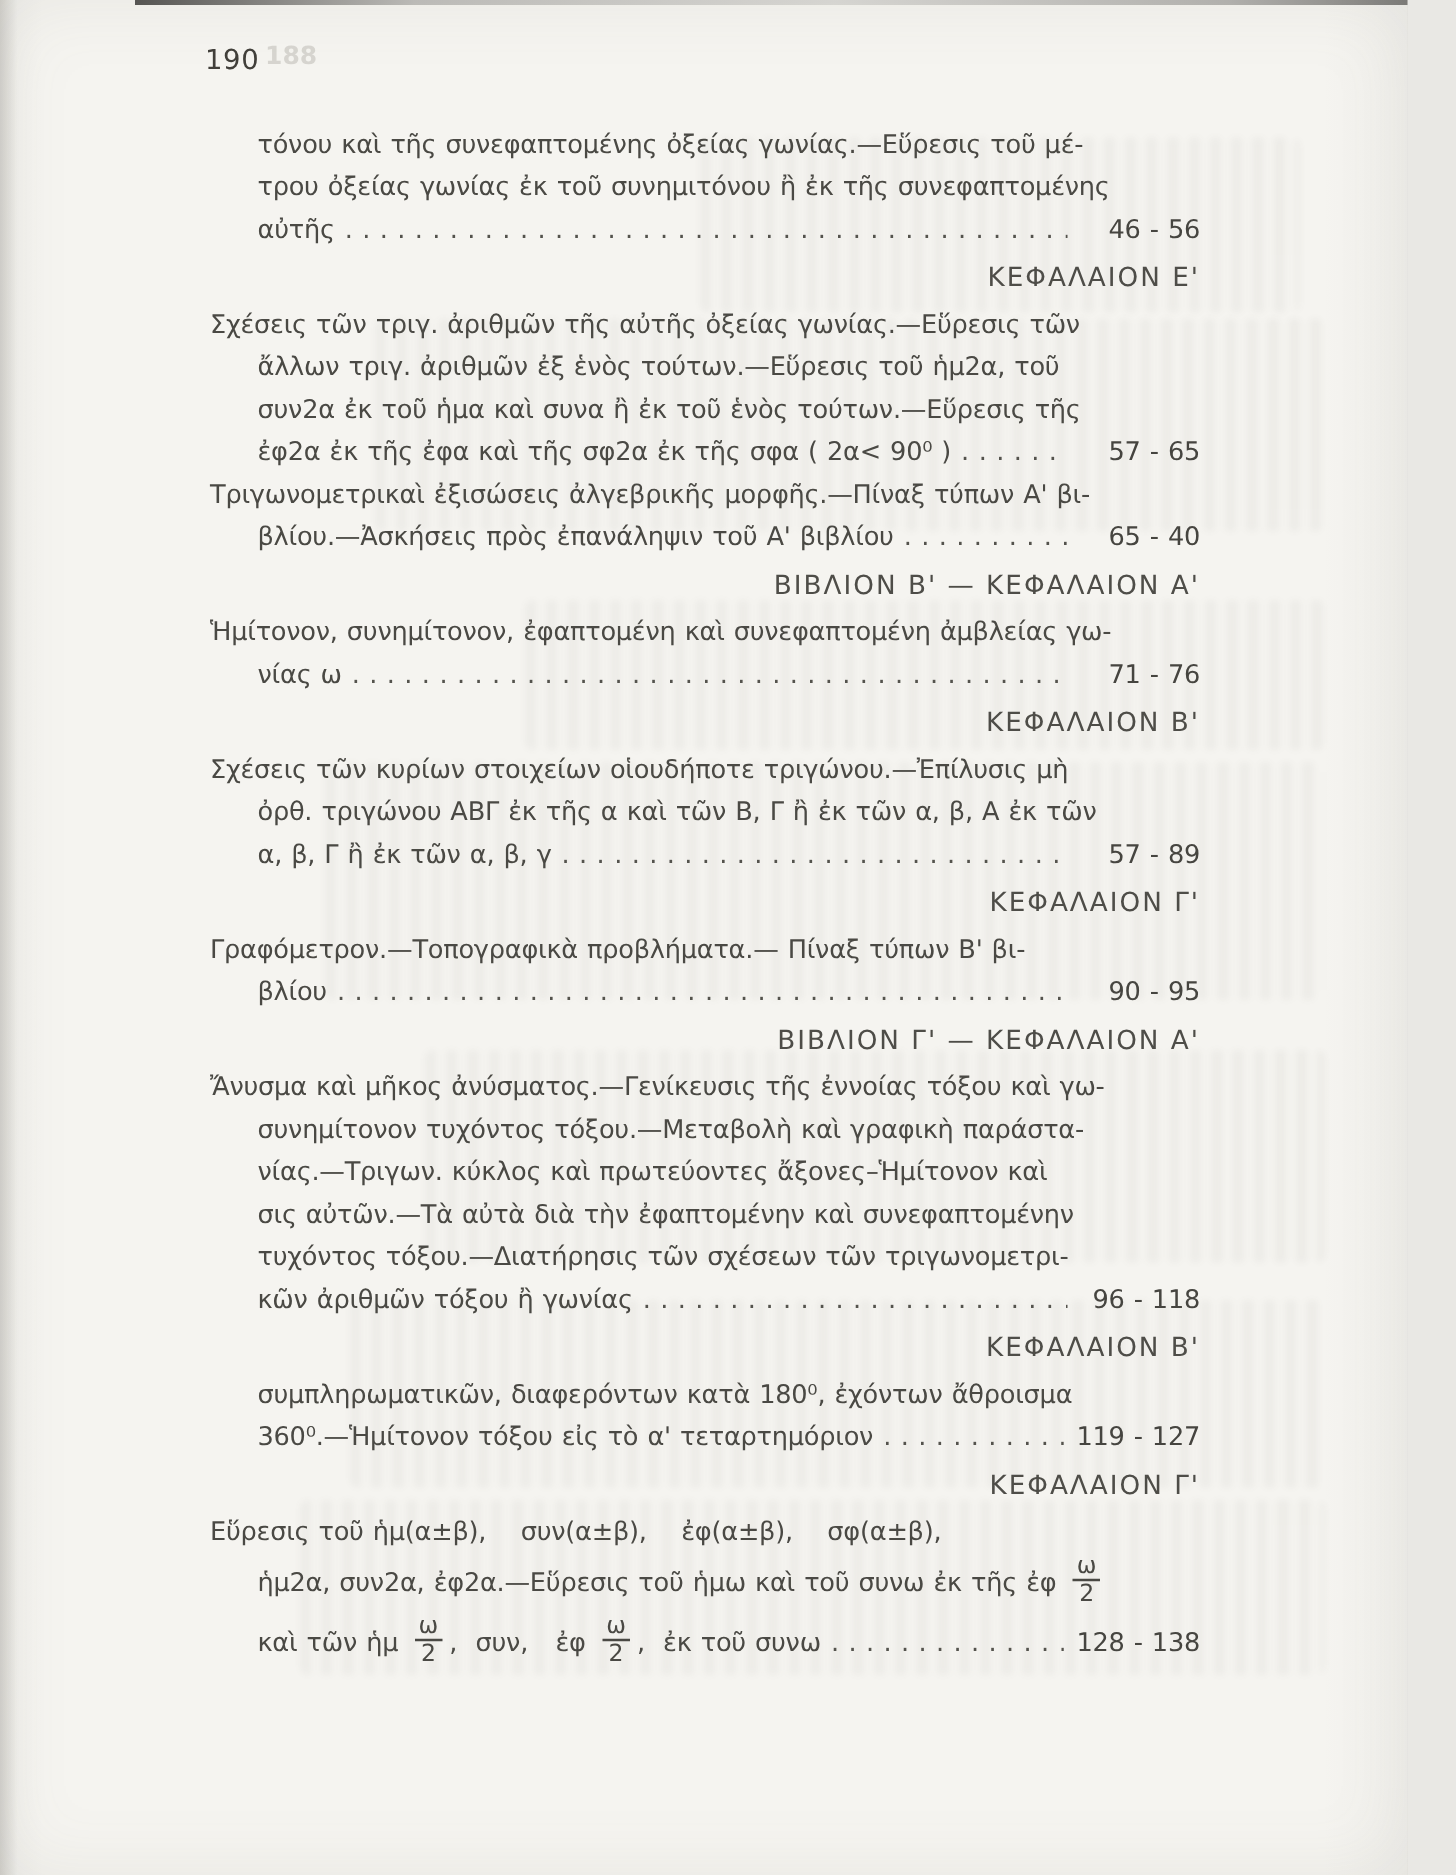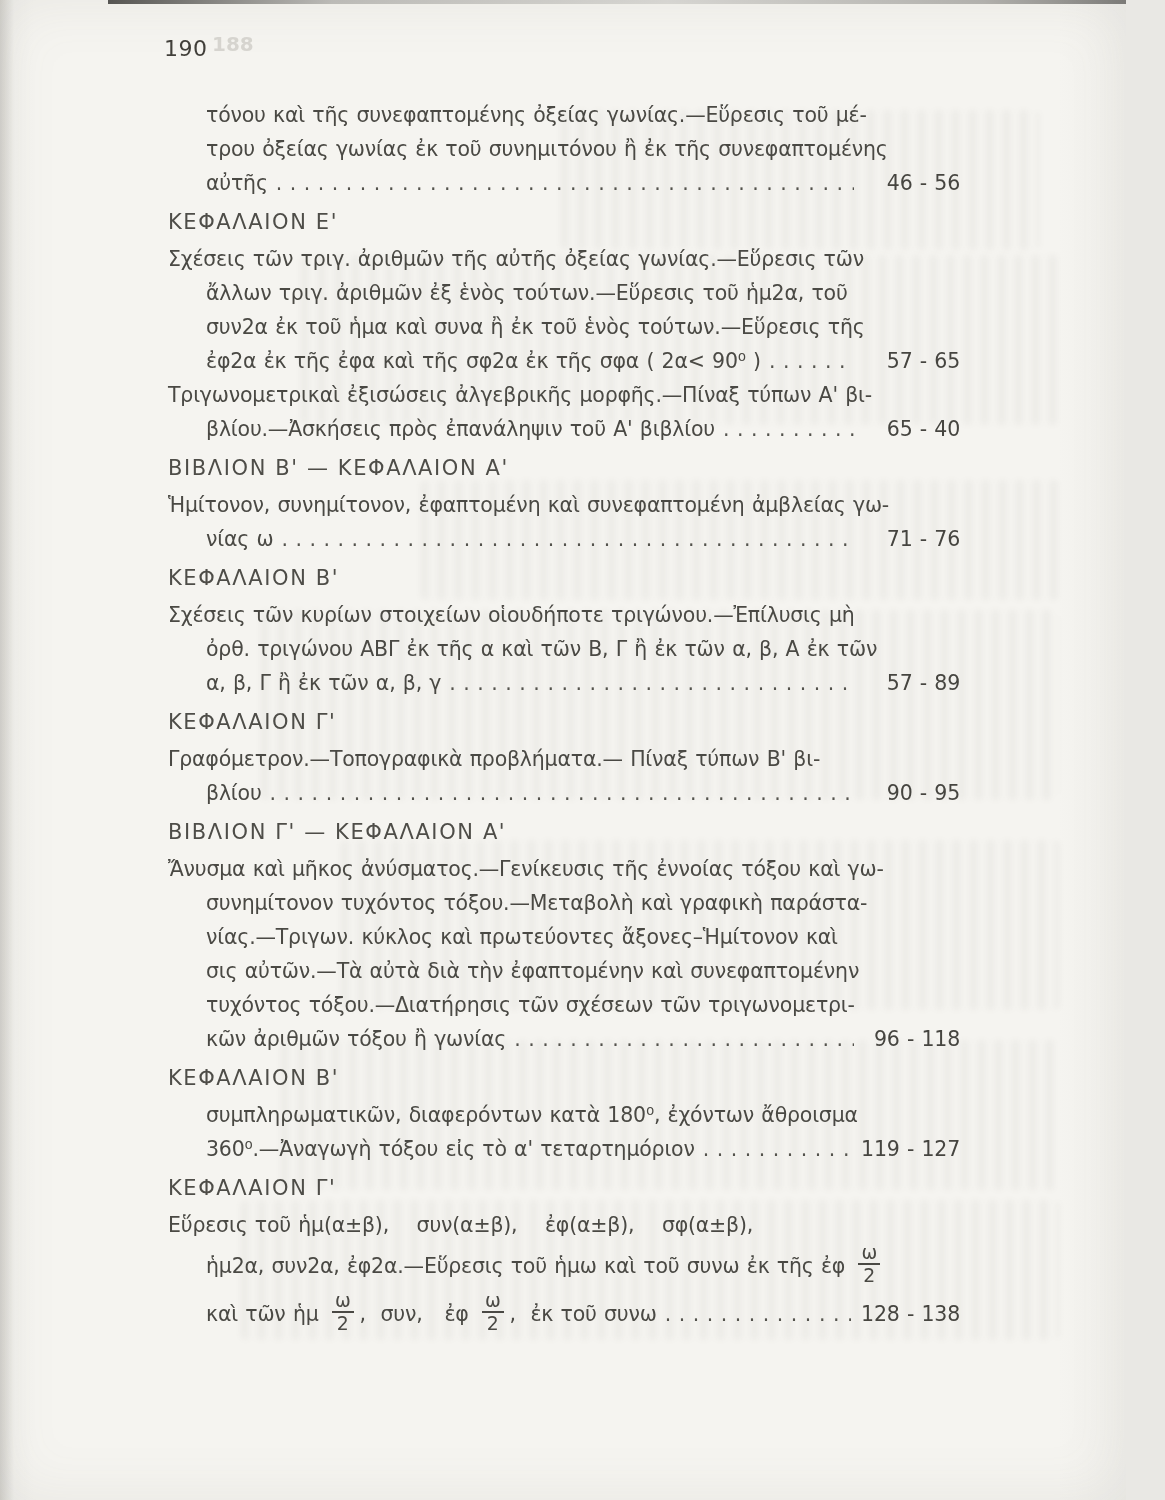--- a/index.html
+++ b/index.html
@@ -33,21 +33,21 @@
     font-size:22px;letter-spacing:.5px;color:#413f3a;
   }
   .ghost-number{
     position:absolute;left:212px;top:32px;
     font-size:20px;color:#8b887f;opacity:.28;font-weight:bold;
   }
   .content{
     position:absolute;left:168px;top:98px;width:792px;
   }
   .heading{
-    text-align:left;
+    text-align:right;
     font-size:21px;letter-spacing:1.6px;
     line-height:26px;margin:9px 0 7px;
     color:#4e4d48;white-space:pre;
   }
   .entry{margin:0;}
   .line{
     display:flex;align-items:baseline;
     line-height:34px;font-size:20.5px;letter-spacing:-.2px;word-spacing:1px;
   }
   .line.indent{padding-left:38px;}
@@ -186,21 +186,21 @@
           <span class="dots">......................................................................</span>
           <span class="pages">96 - 118</span>
         </div>
       </div>
       <div class="heading">ΚΕΦΑΛΑΙΟΝ Β'</div>
       <div class="entry">
         <div class="line indent">
           <span class="line-text">συμπληρωματικῶν, διαφερόντων κατὰ 180⁰, ἐχόντων ἄθροισμα</span>
         </div>
         <div class="line indent">
-          <span class="line-text">360⁰.—Ἀναγωγὴ τόξου εἰς τὸ α' τεταρτημόριον</span>
+          <span class="line-text">360⁰.—Ἡμίτονον τόξου εἰς τὸ α' τεταρτημόριον</span>
           <span class="dots">......................................................................</span>
           <span class="pages">119 - 127</span>
         </div>
       </div>
       <div class="heading">ΚΕΦΑΛΑΙΟΝ Γ'</div>
       <div class="entry">
         <div class="line">
           <span class="line-text">Εὕρεσις τοῦ ἡμ(α±β),  συν(α±β),  ἐφ(α±β),  σφ(α±β),</span>
         </div>
         <div class="line indent tall">

